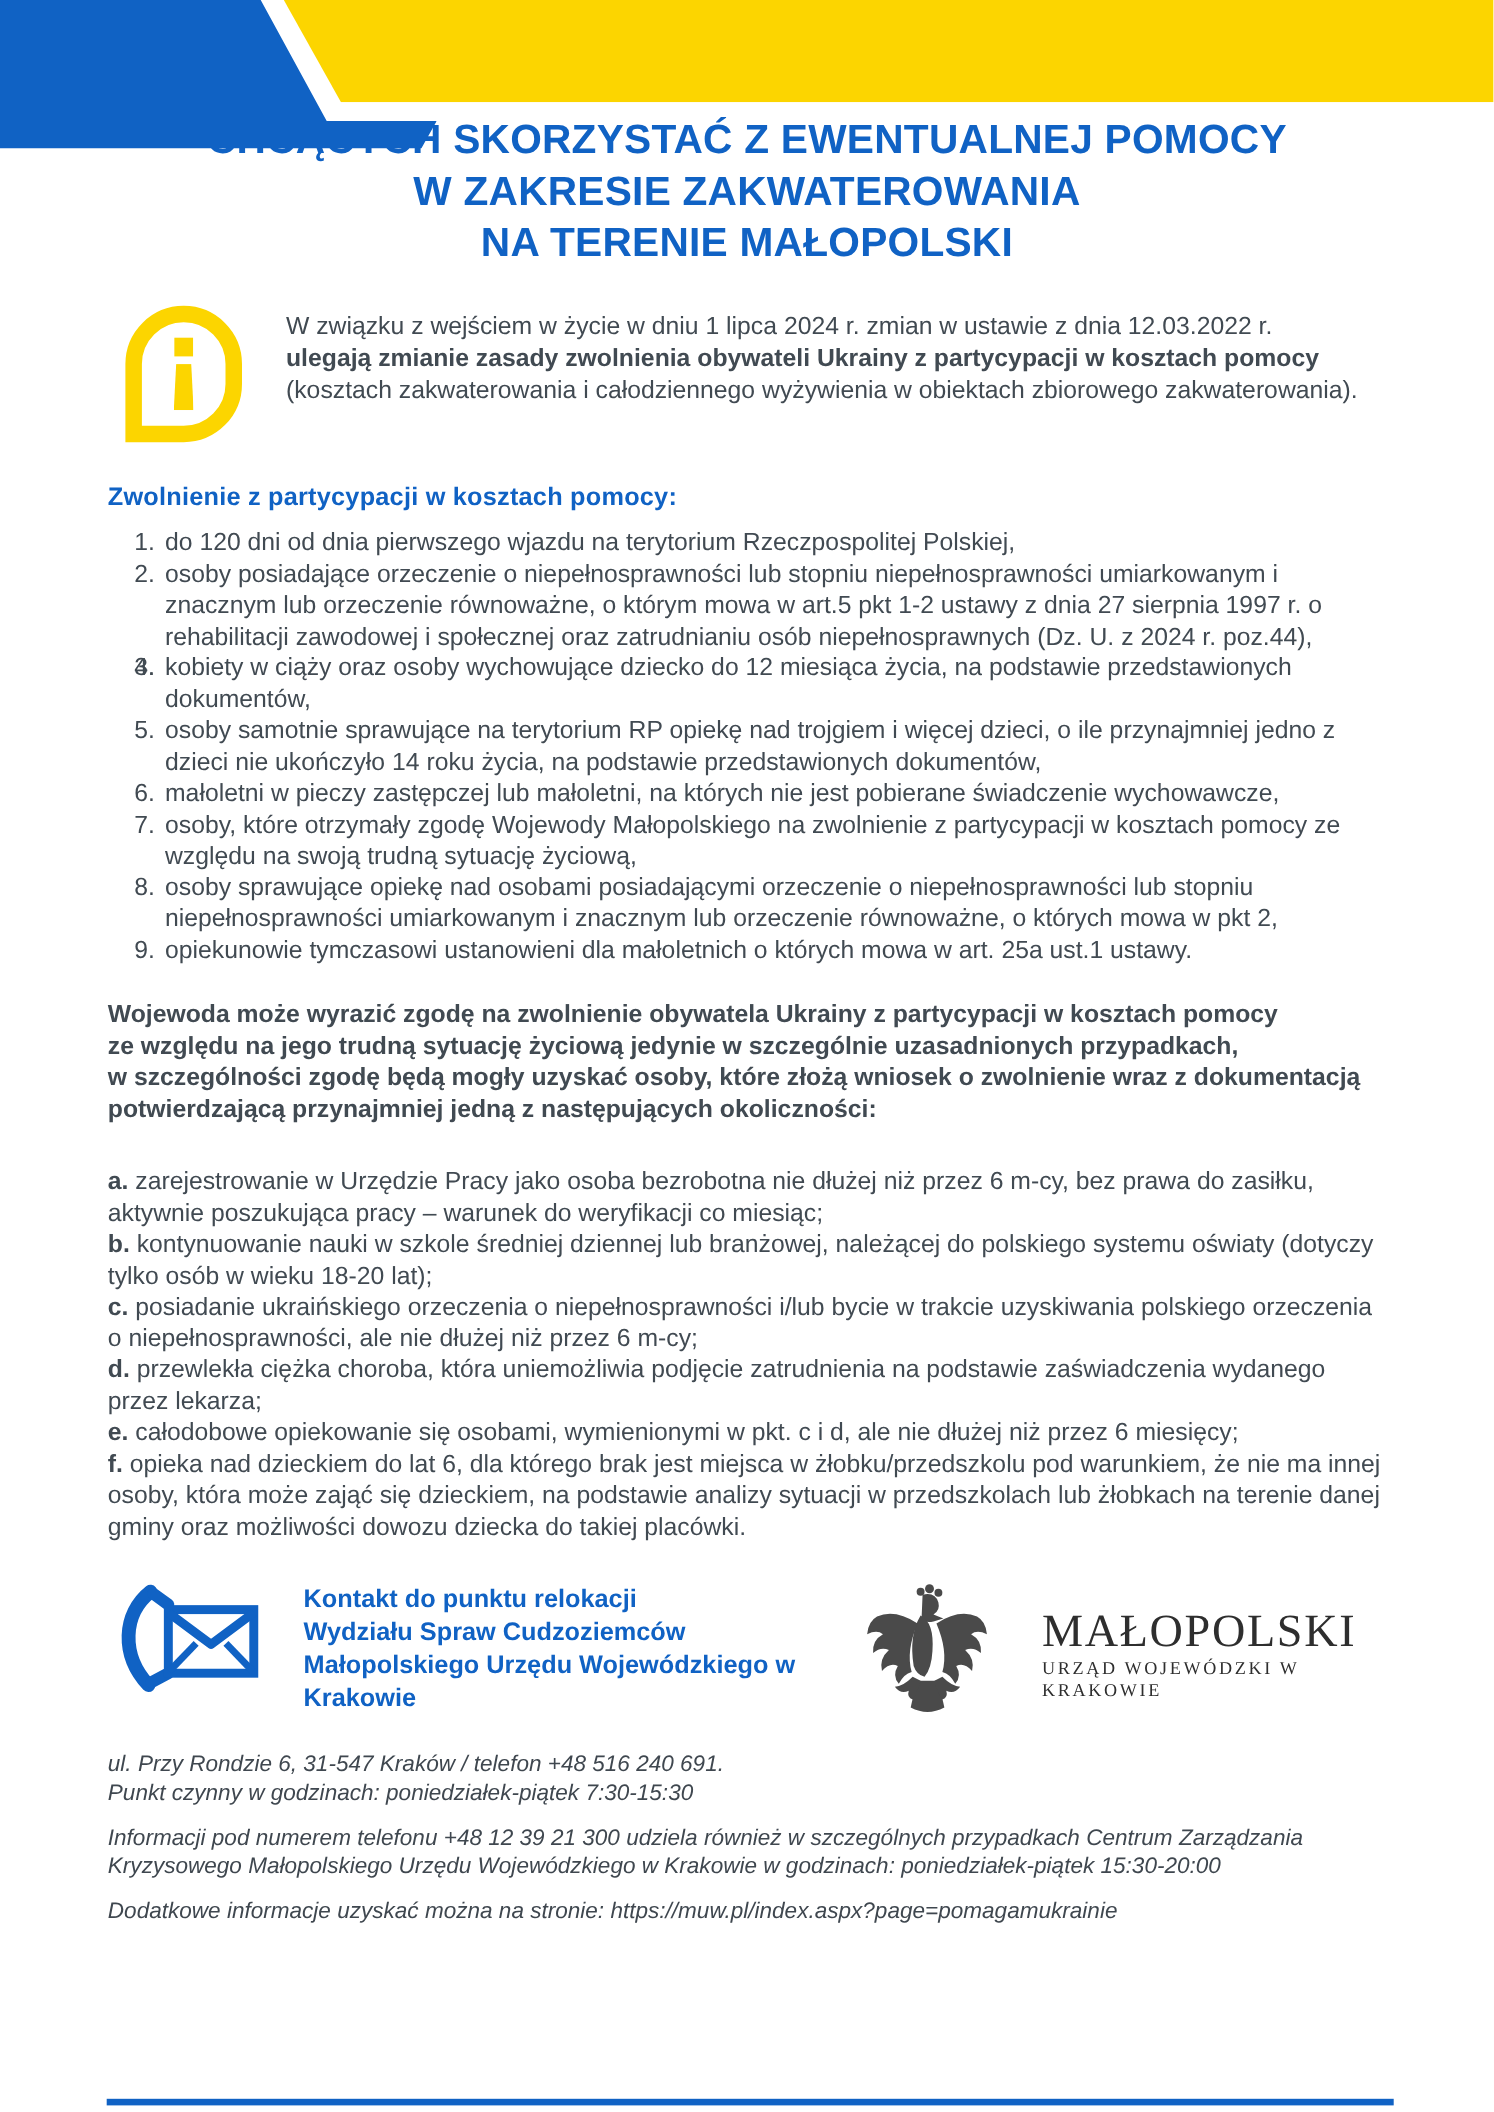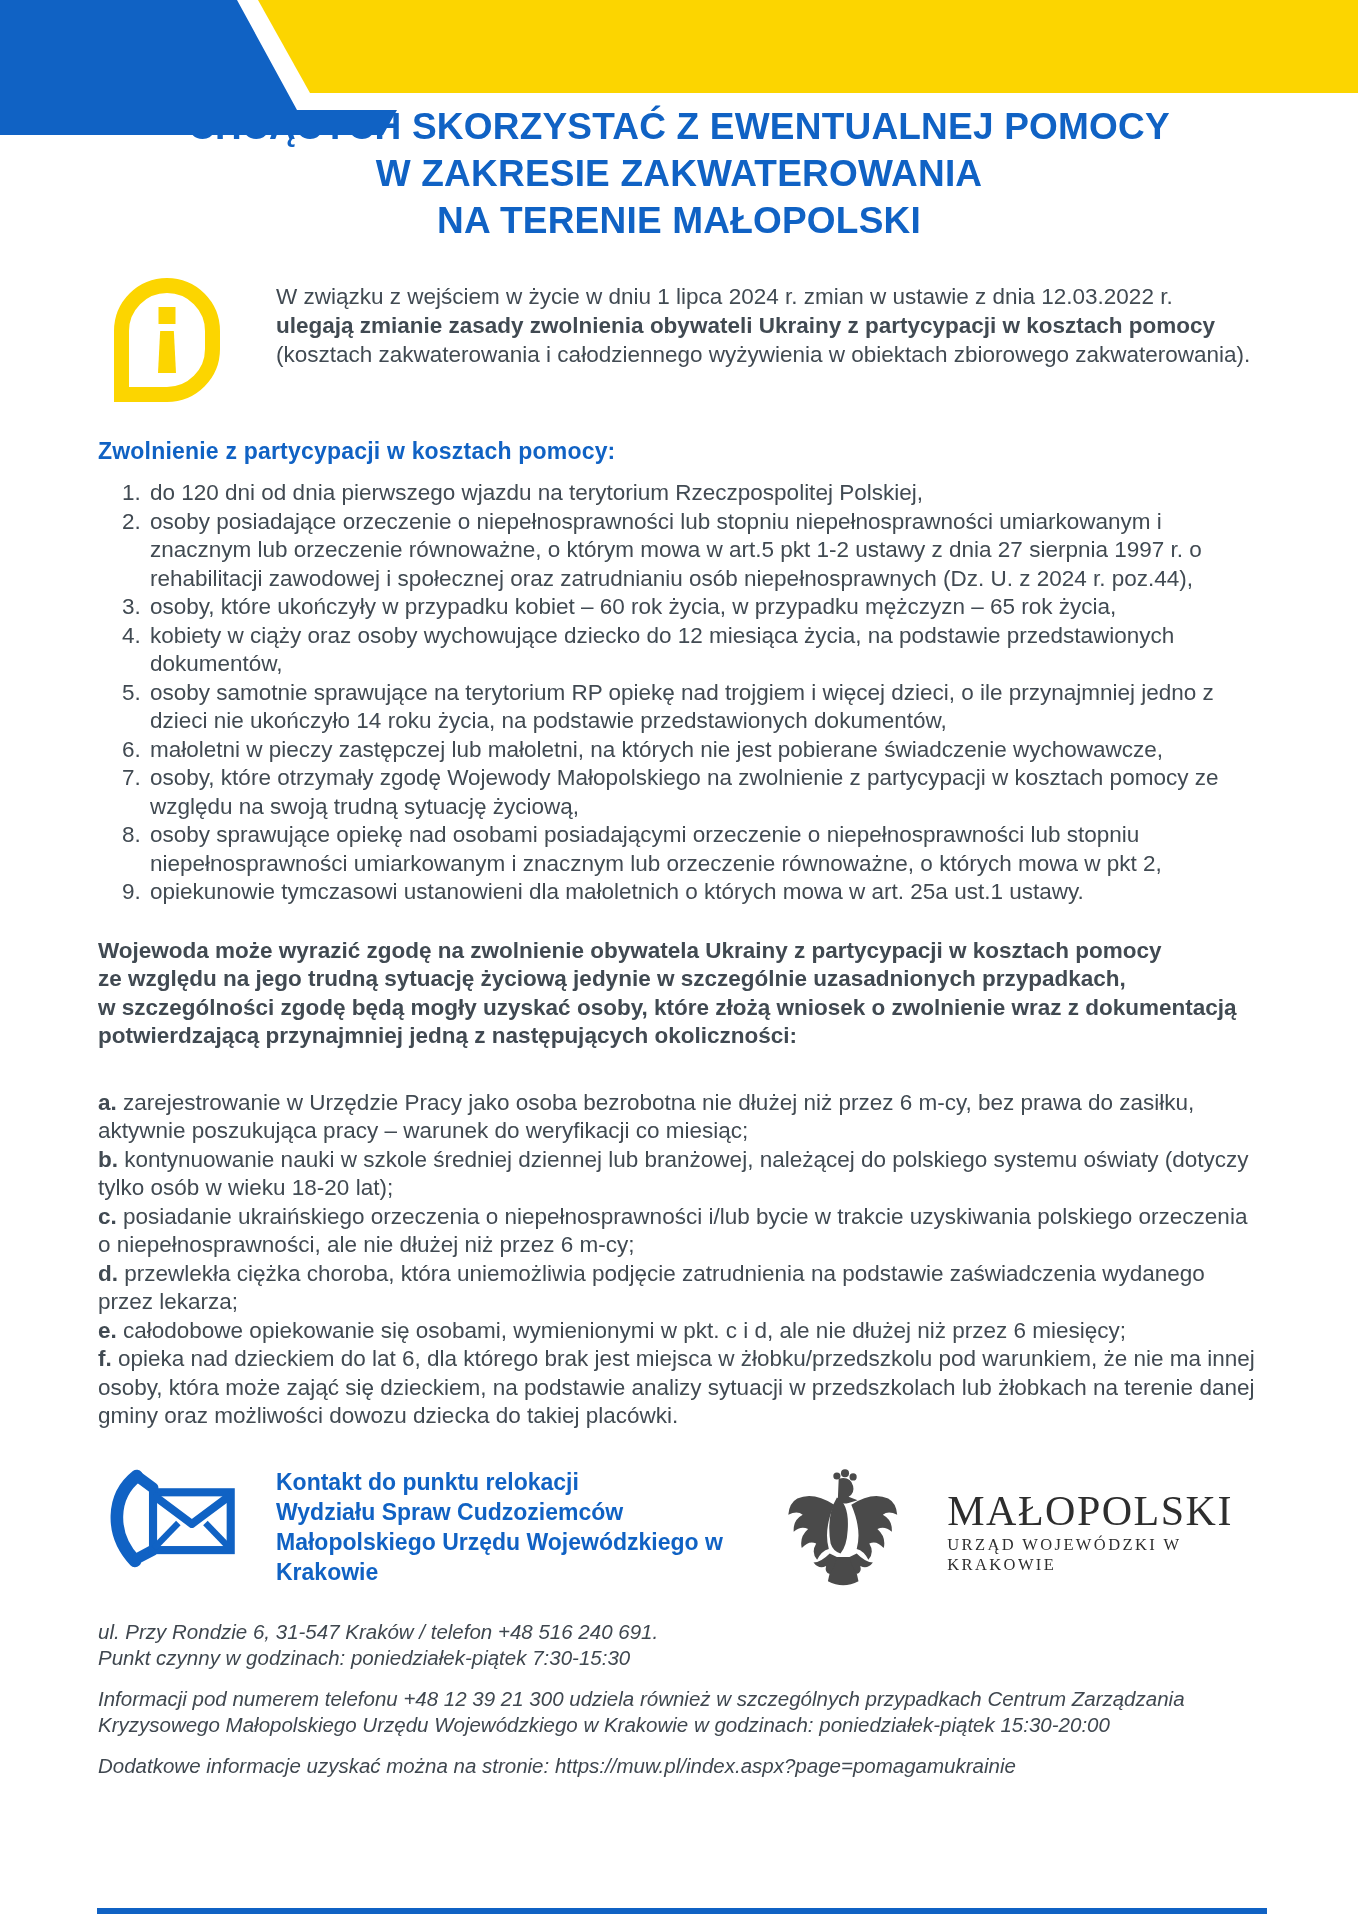--- a/index.html
+++ b/index.html
@@ -43,21 +43,21 @@
   .info-badge .dot{
     position:absolute;left:50%;transform:translateX(-50%);
     top:14px;width:17px;height:17px;background:var(--yellow);
   }
   .info-badge .stem{
     position:absolute;left:50%;transform:translateX(-50%);
     top:38px;width:18px;height:42px;background:var(--yellow);
     clip-path:polygon(12% 0,88% 0,100% 100%,0 100%);
   }
   .info-text{
-    margin-left:56px;margin-top:4px;
+    margin-left:40px;margin-top:4px;
     font-size:22.5px;line-height:29px;
   }
   .info-text span{display:block;}
   .info-text .b{font-weight:bold;}
   
   .section-heading{
     margin-top:36px;
     color:var(--blue);
     font-size:23px;font-weight:bold;letter-spacing:.2px;
   }
@@ -127,21 +127,21 @@
         <span class="b">ulegają zmianie zasady zwolnienia obywateli Ukrainy z partycypacji w kosztach pomocy</span>
         <span>(kosztach zakwaterowania i całodziennego wyżywienia w obiektach zbiorowego zakwaterowania).</span>
       </div>
     </div>
 
     <div class="section-heading">Zwolnienie z partycypacji w kosztach pomocy:</div>
 
     <div class="num-list">
       <div class="num-item"><span class="mark">1.</span><span>do 120 dni od dnia pierwszego wjazdu na terytorium Rzeczpospolitej Polskiej,</span></div>
       <div class="num-item"><span class="mark">2.</span><span>osoby posiadające orzeczenie o niepełnosprawności lub stopniu niepełnosprawności umiarkowanym i znacznym lub orzeczenie równoważne, o którym mowa w art.5 pkt 1-2 ustawy z dnia 27 sierpnia 1997 r. o rehabilitacji zawodowej i społecznej oraz zatrudnianiu osób niepełnosprawnych (Dz. U. z 2024 r. poz.44),</span></div>
-      <div class="num-item"><span class="mark">3.</span><span>osoby, które ukończyły w przypadku kobiet – 60 rok życia, w przypadku mężczyzn – 65 rok życia,</span></div>
+      <div class="num-item"><span class="mark">3.</span></div>
       <div class="num-item"><span class="mark">4.</span><span>kobiety w ciąży oraz osoby wychowujące dziecko do 12 miesiąca życia, na podstawie przedstawionych dokumentów,</span></div>
       <div class="num-item"><span class="mark">5.</span><span>osoby samotnie sprawujące na terytorium RP opiekę nad trojgiem i więcej dzieci, o ile przynajmniej jedno z dzieci nie ukończyło 14 roku życia, na podstawie przedstawionych dokumentów,</span></div>
       <div class="num-item"><span class="mark">6.</span><span>małoletni w pieczy zastępczej lub małoletni, na których nie jest pobierane świadczenie wychowawcze,</span></div>
       <div class="num-item"><span class="mark">7.</span><span>osoby, które otrzymały zgodę Wojewody Małopolskiego na zwolnienie z partycypacji w kosztach pomocy ze względu na swoją trudną sytuację życiową,</span></div>
       <div class="num-item"><span class="mark">8.</span><span>osoby sprawujące opiekę nad osobami posiadającymi orzeczenie o niepełnosprawności lub stopniu niepełnosprawności umiarkowanym i znacznym lub orzeczenie równoważne, o których mowa w pkt 2,</span></div>
       <div class="num-item"><span class="mark">9.</span><span>opiekunowie tymczasowi ustanowieni dla małoletnich o których mowa w art. 25a ust.1 ustawy.</span></div>
     </div>
 
     <div class="gov-note">Wojewoda może wyrazić zgodę na zwolnienie obywatela Ukrainy z partycypacji w kosztach pomocy
 ze względu na jego trudną sytuację życiową jedynie w szczególnie uzasadnionych przypadkach,

